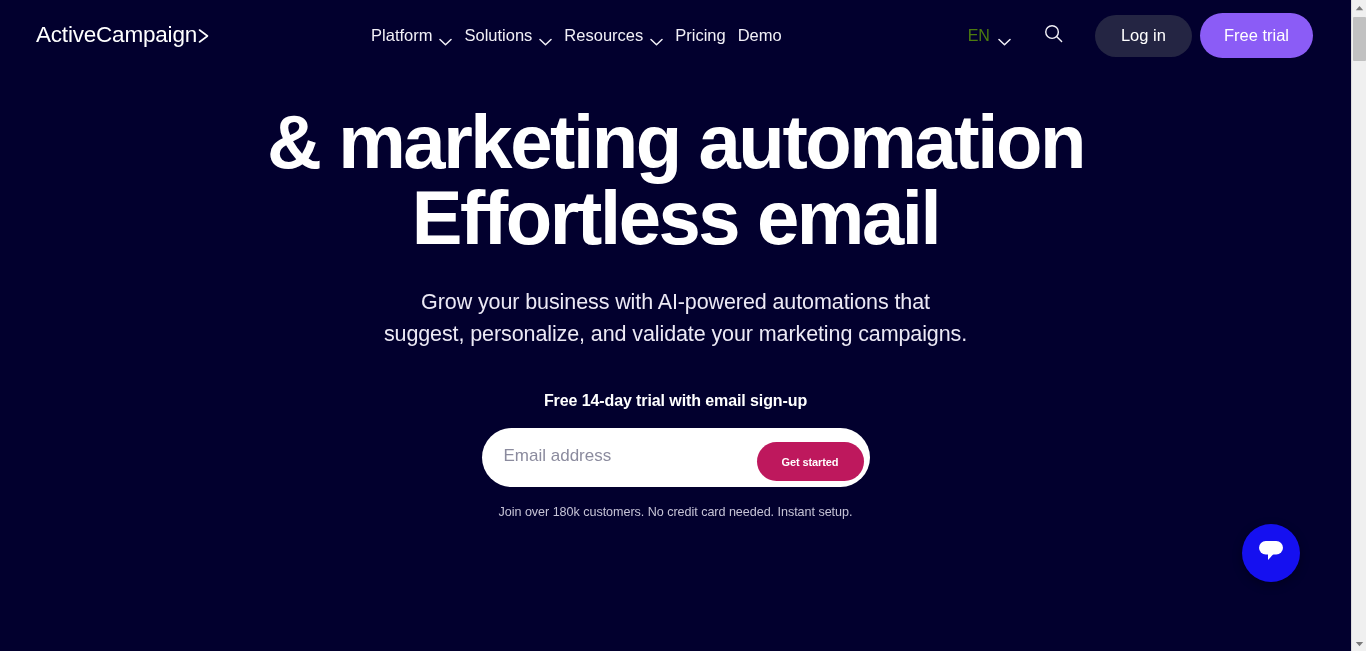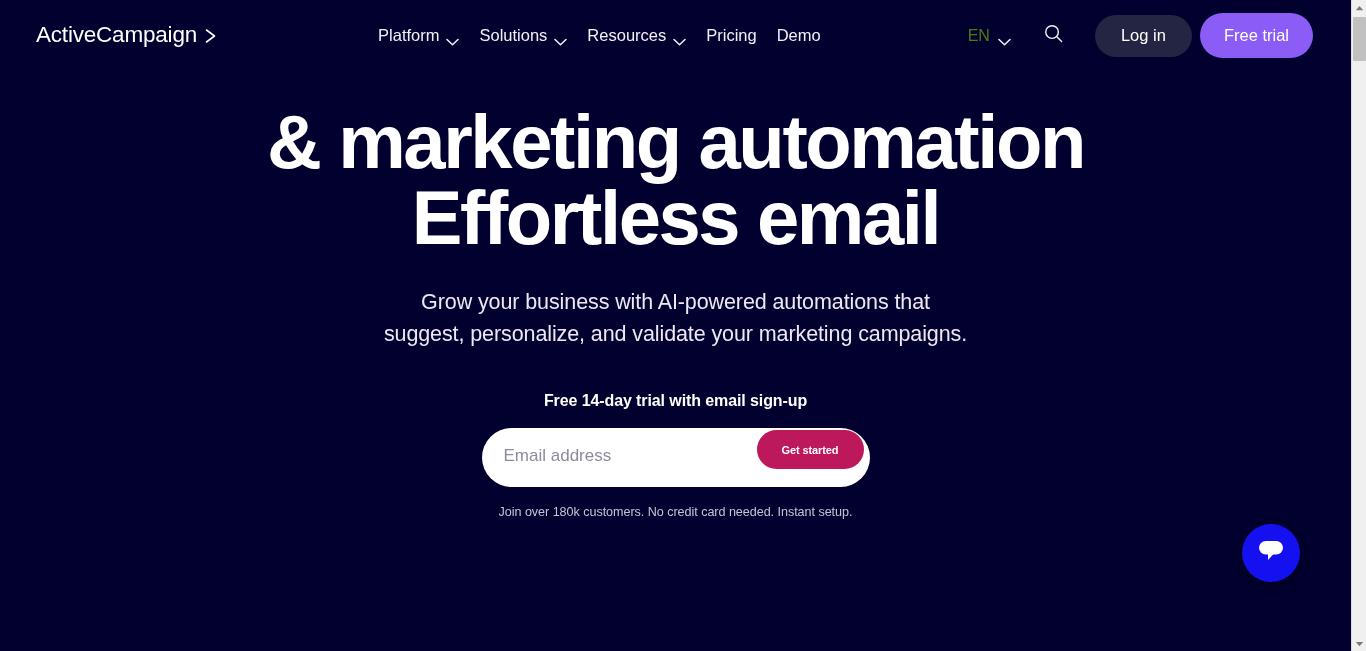--- a/index.html
+++ b/index.html
@@ -33,21 +33,20 @@
     width: 1351px;
     height: 71px;
     display: flex;
     align-items: center;
     background: #02002e;
   }
 
   .brand {
     display: flex;
     align-items: center;
-    gap: 7px;
     margin-left: 36px;
     cursor: pointer;
     user-select: none;
   }
   .brand-wordmark {
     color: #ffffff;
     font-size: 22.5px;
     font-weight: 400;
     letter-spacing: -0.2px;
     line-height: 1;
@@ -56,21 +55,21 @@
   .brand-chevron {
     display: block;
     width: 14px;
     height: 18px;
   }
 
   
   .primary-nav {
     display: flex;
     align-items: center;
-    gap: 20px;
+    gap: 12px;
     margin-left: 160px;
   }
   .nav-item {
     display: flex;
     align-items: center;
     gap: 7px;
     color: #f2f0f7;
     font-size: 16.5px;
     font-weight: 400;
     line-height: 1;
@@ -176,21 +175,21 @@
   }
 
   
   .signup-form {
     margin: 18px auto 0;
     width: 388px;
     height: 59px;
     background: #ffffff;
     border-radius: 999px;
     display: flex;
-    align-items: flex-start;
+    align-items: flex-end;
     padding: 2px 6px 6px 0;
     position: relative;
   }
   .email-input {
     flex: 1 1 auto;
     height: 100%;
     border: none;
     outline: none;
     background: transparent;
     font-family: inherit;

